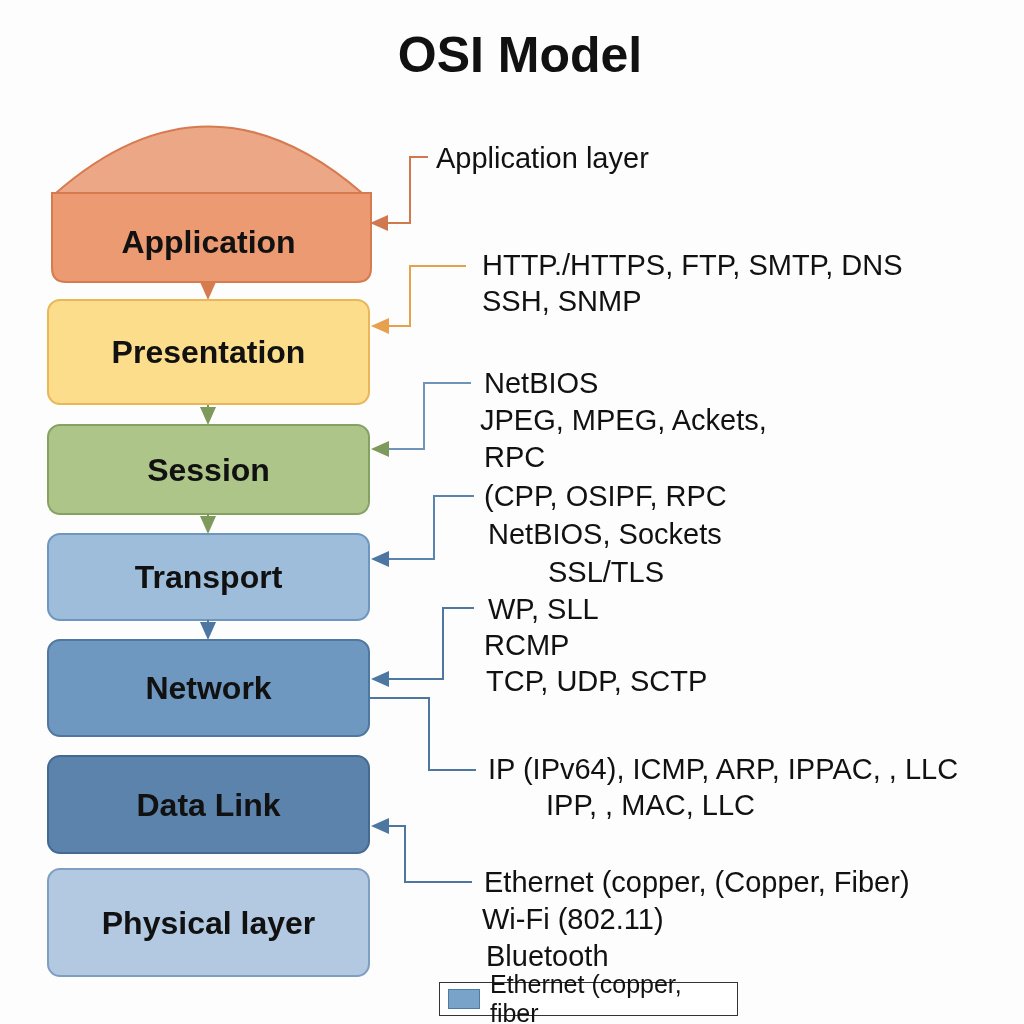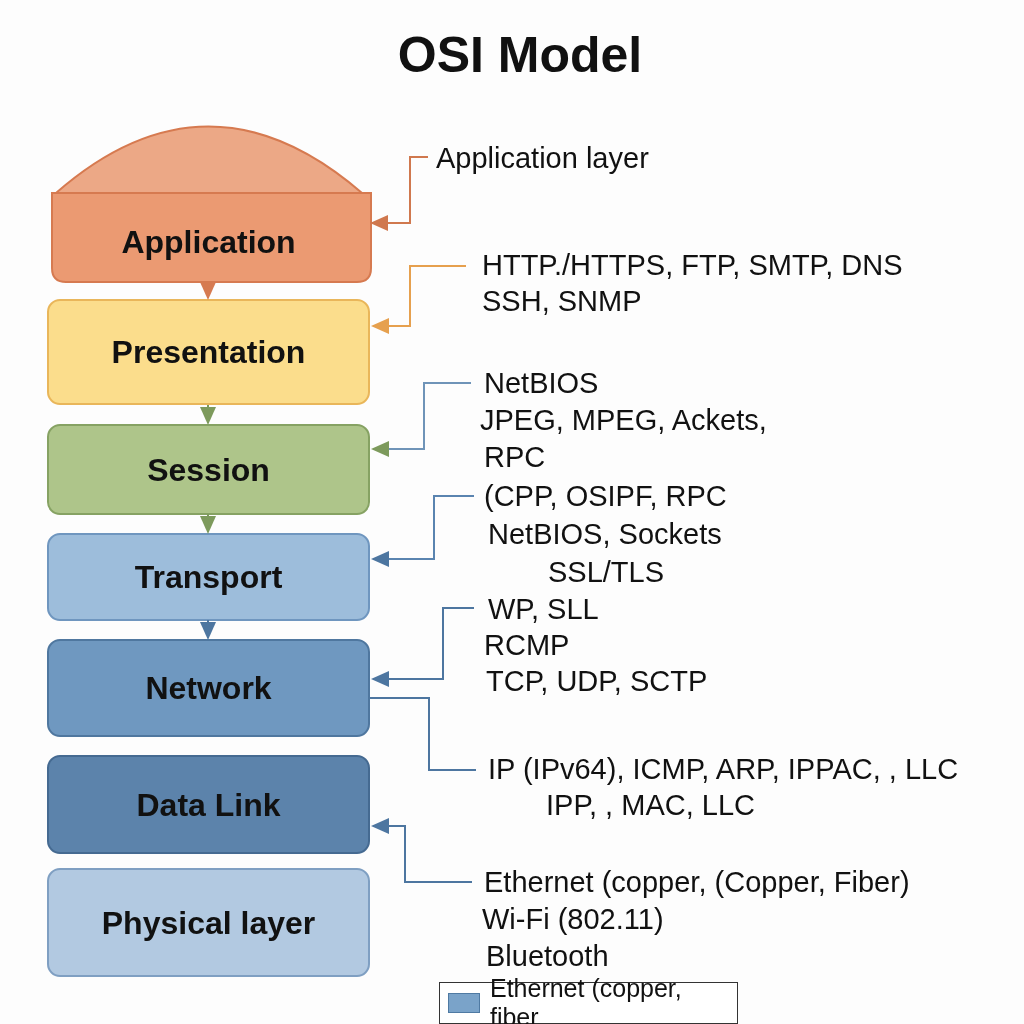--- a/index.html
+++ b/index.html
@@ -15,21 +15,21 @@
   #diagram { position: absolute; left: 0; top: 0; width: 1024px; height: 1024px; }
   .layer-label {
     font-family: "Liberation Sans", "DejaVu Sans", sans-serif;
     font-weight: bold; font-size: 32px; fill: #111;
   }
   .proto {
     font-family: "Liberation Sans", "DejaVu Sans", sans-serif;
     font-size: 29px; fill: #111;
   }
   .legend {
-    position: absolute; left: 439px; top: 982px; width: 299px; height: 42px;
+    position: absolute; left: 439px; top: 982px; width: 299px; height: 34px;
     border: 1.5px solid #333; background: #fff; box-sizing: border-box;
     display: flex; align-items: center;
   }
   .legend-swatch {
     width: 32px; height: 20px; margin-left: 8px; margin-right: 10px;
     background: #7aa3c9; border: 1px solid #4f7aa3; box-sizing: border-box;
   }
   .legend-text { font-size: 25px; color: #111; }
 </style>
 </head>

